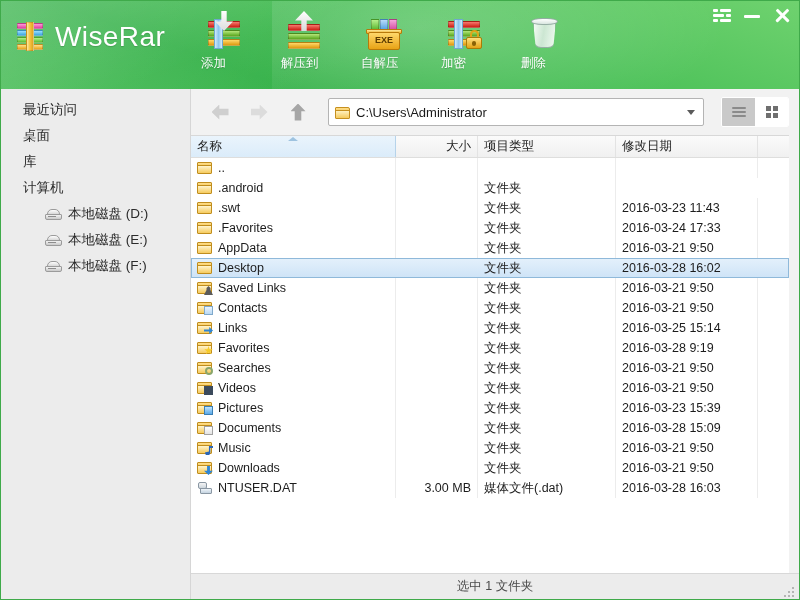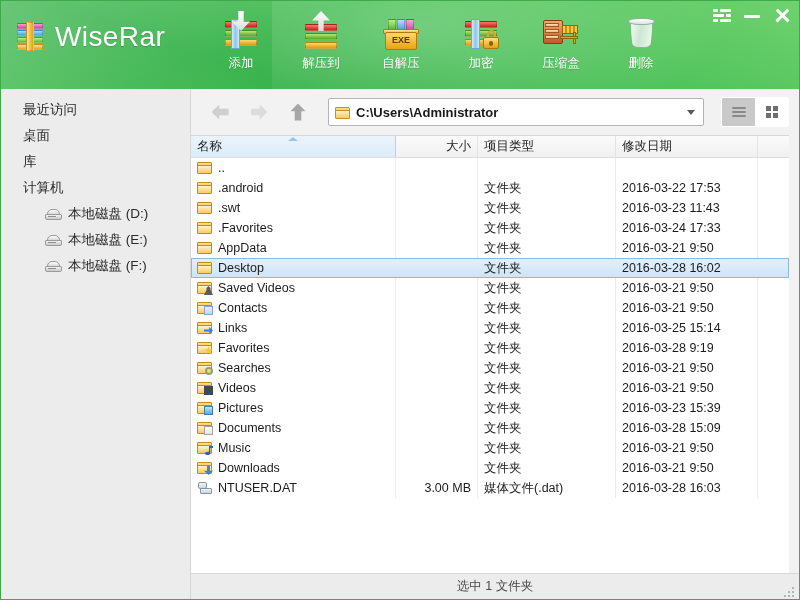--- a/index.html
+++ b/index.html
@@ -50,21 +50,21 @@
   .logo .b1 { top: 1px;  background: linear-gradient(#ff9ad8,#e23fa0); }
   .logo .b2 { top: 8px;  background: linear-gradient(#9adfff,#3fa8e2); }
   .logo .b3 { top: 15px; background: linear-gradient(#b6f08a,#5bbf33); }
   .logo .b4 { top: 22px; background: linear-gradient(#ffe08a,#e9a61c); }
   .logo .rib { position: absolute; left: 11px; top: 0; width: 8px; height: 29px;
                background: linear-gradient(90deg,#ffe9a6,#f6c545 45%,#e2a41f); border: 1px solid rgba(0,0,0,.14); }
 
   .tools { position: absolute; left: 200px; top: 6px; display: flex; gap: 0; }
   .tool {
     width: 80px; height: 76px;
-    display: flex; flex-direction: column; align-items: center; justify-content: flex-start;
+    display: flex; flex-direction: column; justify-content: flex-start;
     cursor: pointer; padding-top: 4px;
   }
   .tool-label {
     color: #fff; font-size: 12.5px; margin-top: 0;
     text-shadow: 0 1px 1px rgba(0,0,0,.2);
   }
   .ic { width: 46px; height: 44px; position: relative; }
 
   
   .rar { position: absolute; left: 7px; top: 10px; width: 32px; height: 27px; }
@@ -163,21 +163,21 @@
   .drive-ic { width: 17px; height: 13px; position: relative; flex: 0 0 17px; }
   .drive-ic .dtop { position: absolute; left: 2px; top: 1px; width: 13px; height: 6px;
     background: linear-gradient(#fdfdfd,#d8d8d8); border: 1px solid #9b9b9b; border-radius: 5px 5px 1px 1px; }
   .drive-ic .dbot { position: absolute; left: 0; top: 6px; width: 17px; height: 6px;
     background: linear-gradient(#f2f2f2,#c9c9c9); border: 1px solid #9b9b9b; border-radius: 1px 1px 2px 2px; }
   .drive-ic .dslot { position: absolute; left: 3px; top: 8px; width: 8px; height: 1.5px; background: #8d8d8d; }
 
   .content { flex: 1; display: flex; flex-direction: column; min-width: 0; background: #f2f2f2; }
 
   
-  .navbar { height: 46px; flex: 0 0 46px; display: flex; align-items: center; gap: 9px; padding: 0 10px 0 14px; font-weight: bold; }
+  .navbar { height: 46px; flex: 0 0 46px; display: flex; align-items: center; gap: 9px; padding: 0 10px 0 14px; }
   .navbtn { width: 30px; height: 30px; display: flex; align-items: center; justify-content: center; cursor: pointer; }
   .ar { width: 17px; height: 15px; }
   .ar.back  { background: #cfcfcf; clip-path: polygon(46% 0, 46% 28%, 100% 28%, 100% 72%, 46% 72%, 46% 100%, 0 50%); }
   .ar.fwd   { background: #dcdcdc; clip-path: polygon(54% 0, 100% 50%, 54% 100%, 54% 72%, 0 72%, 0 28%, 54% 28%); }
   .ar.up    { background: #a6a6a6; width: 15px; height: 17px; clip-path: polygon(50% 0, 100% 46%, 72% 46%, 72% 100%, 28% 100%, 28% 46%, 0 46%); }
 
   .pathbox {
     flex: 1; height: 28px; margin: 0 8px 0 6px;
     background: #fff; border: 1px solid #b4b4b4; border-radius: 2px;
     display: flex; align-items: center; padding: 0 4px 0 6px; gap: 6px;
@@ -348,34 +348,20 @@
           <div class="zipper"></div>
           <div class="lock">
               <div class="shk"></div>
               <div class="bdy"></div>
               <div class="kh"></div>
             </div>
         </div>
         <div class="tool-label">加密</div>
       </div>
 
-      <div class="tool">
-        <div class="ic">
-          <div class="press">
-            <div class="cab"></div>
-            <div class="dr d1"></div>
-              <div class="dr d2"></div>
-              <div class="dr d3"></div>
-            <div class="scr"></div>
-              <div class="hv"></div>
-              <div class="hnd"></div>
-          </div>
-        </div>
-        <div class="tool-label">压缩盒</div>
-      </div>
 
       <div class="tool">
         <div class="ic">
           <div class="trash">
               <div class="tb"></div>
               <div class="tr"></div>
             </div>
         </div>
         <div class="tool-label">删除</div>
       </div>
@@ -519,21 +505,20 @@
             <div class="row">
               <div class="cell c-name">
                 <span class="ric">
                   <span class="fback"></span>
                   <span class="ff"></span>
                 </span>
                 <span>.android</span>
               </div>
               <div class="cell c-size num"></div>
               <div class="cell c-type">文件夹</div>
-              <div class="cell c-date">2016-03-22 17:53</div>
               <div class="cell c-rest"></div>
             </div>
             <div class="row">
               <div class="cell c-name">
                 <span class="ric">
                   <span class="fback"></span>
                   <span class="ff"></span>
                 </span>
                 <span>.swt</span>
               </div>
@@ -581,21 +566,21 @@
               <div class="cell c-date">2016-03-28 16:02</div>
               <div class="cell c-rest"></div>
             </div>
             <div class="row">
               <div class="cell c-name">
                 <span class="ric">
                   <span class="fback"></span>
                   <span class="ff"></span>
                   <span class="ovl person"></span>
                 </span>
-                <span>Saved Videos</span>
+                <span>Saved Links</span>
               </div>
               <div class="cell c-size num"></div>
               <div class="cell c-type">文件夹</div>
               <div class="cell c-date">2016-03-21 9:50</div>
               <div class="cell c-rest"></div>
             </div>
             <div class="row">
               <div class="cell c-name">
                 <span class="ric">
                   <span class="fback"></span>

